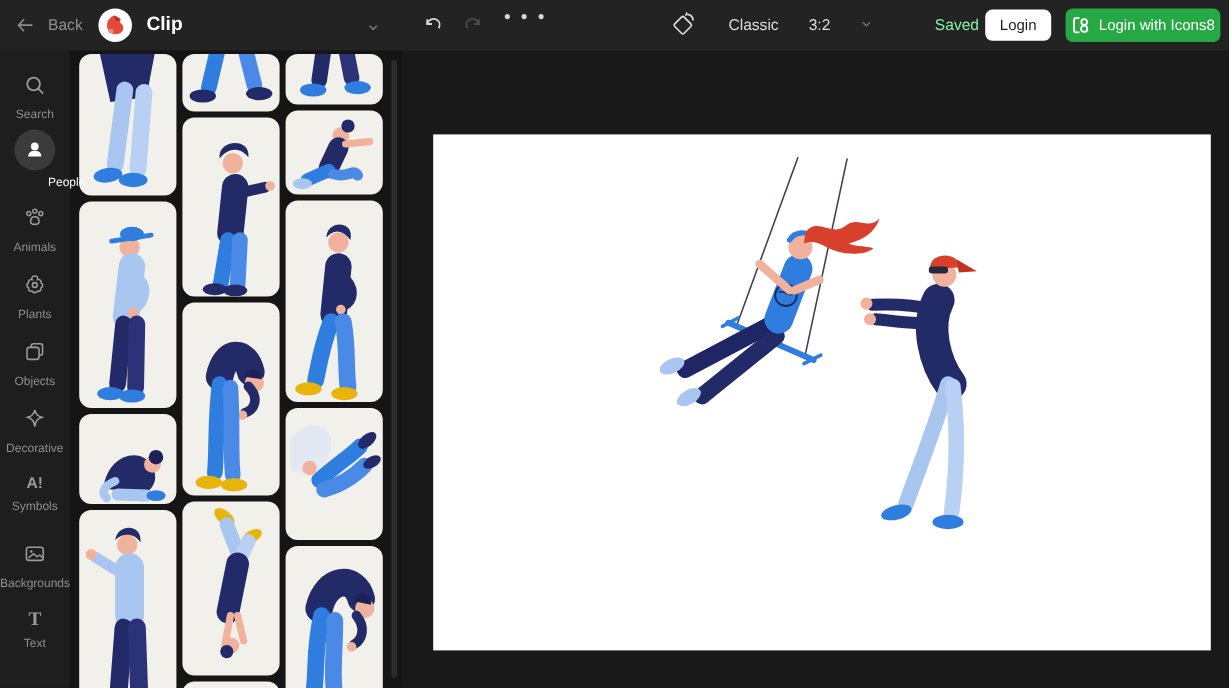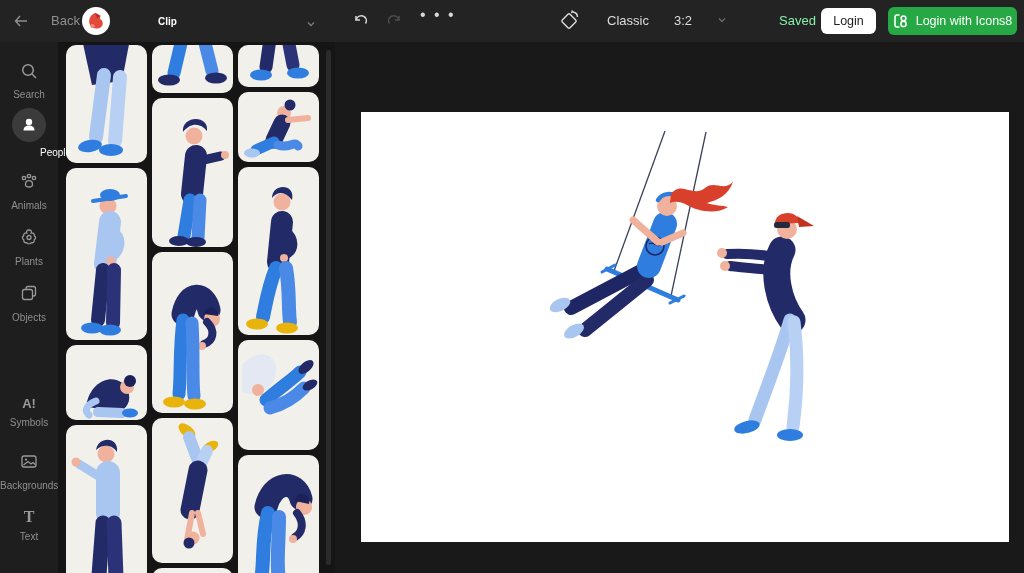--- a/index.html
+++ b/index.html
@@ -3,26 +3,26 @@
 <meta charset="utf-8">
 <style>
   * { margin:0; padding:0; box-sizing:border-box; }
   html,body { width:1024px; height:573px; overflow:hidden; background:#191919;
               font-family:"Liberation Sans", sans-serif; }
 
   
   #topbar { position:absolute; left:0; top:0; width:1024px; height:42px;
             background:#232323; z-index:30; }
   #back-btn { position:absolute; left:14px; top:13px; color:#8f8f8f; font-size:13px;
-              display:flex; gap:23px; align-items:center; cursor:pointer; }
+              display:flex; gap:12px; align-items:center; cursor:pointer; }
   #clip-select { position:absolute; left:82px; top:7px; height:28px; display:flex;
                  align-items:center; gap:12px; cursor:pointer; }
   #clip-logo { width:28px; height:28px; border-radius:50%; background:#ffffff;
                position:relative; overflow:hidden; }
-  #app-name { color:#ffffff; font-size:10px; font-weight:600;margin-left:36px; }
+  #app-name { color:#ffffff; font-size:16px; font-weight:600; }
   #clip-chevron { position:absolute; left:306px; top:15px; color:#7a7a7a; }
   .chev { width:10px; height:10px; display:inline-block; }
   #undo-btn { position:absolute; left:352px; top:11px; cursor:pointer; }
   #redo-btn { position:absolute; left:385px; top:11px; cursor:pointer; }
   #more-btn { position:absolute; left:420px; top:6px; color:#d8d8d8; font-size:16px;
               letter-spacing:2px; cursor:pointer; }
   #aspect-select { position:absolute; left:560px; top:8px; display:flex; gap:25px;
                    align-items:center; cursor:pointer; }
   #aspect-select span { color:#dcdcdc; font-size:13px; }
   #saved-status { position:absolute; left:779px; top:13px; color:#86efac; font-size:13px; }
@@ -174,20 +174,28 @@
   <div class="side-item" style="top:240px">
     <span class="side-ic">
       <svg width="20" height="20" viewBox="0 0 20 20" stroke="#9a9a9a" stroke-width="1.3" fill="none">
         <rect x="3.5" y="6.5" width="10" height="10" rx="2"></rect>
         <path d="M7 6.5 V5.5 C7 4.4 7.9 3.5 9 3.5 H14.5 C15.6 3.5 16.5 4.4 16.5 5.5 V11 C16.5 12.1 15.6 13 14.5 13 H13.5"></path>
       </svg>
     </span>
     <span class="lbl">Objects</span>
   </div>
 
+  <div class="side-item" style="top:296px">
+    <span class="side-ic">
+      <svg width="20" height="20" viewBox="0 0 20 20">
+          <path d="M10 2.5 C10.6 6 12 7.8 16 8.8 C12 10.2 10.6 12 10 16.5 C9.4 12 8 10.2 4 8.8 C8 7.8 9.4 6 10 2.5 Z" stroke="#9a9a9a" stroke-width="1.3" fill="none"></path>
+        </svg>
+    </span>
+    <span class="lbl">Decorative</span>
+  </div>
 
   <div class="side-item" style="top:352px">
     <span class="glyph-ic">A!</span>
     <span class="lbl">Symbols</span>
   </div>
 
   <div class="side-item" style="top:408px">
     <span class="side-ic">
       <svg width="20" height="20" viewBox="0 0 20 20" stroke="#9a9a9a" stroke-width="1.3" fill="none">
         <rect x="3" y="5" width="14" height="11" rx="2"></rect>

